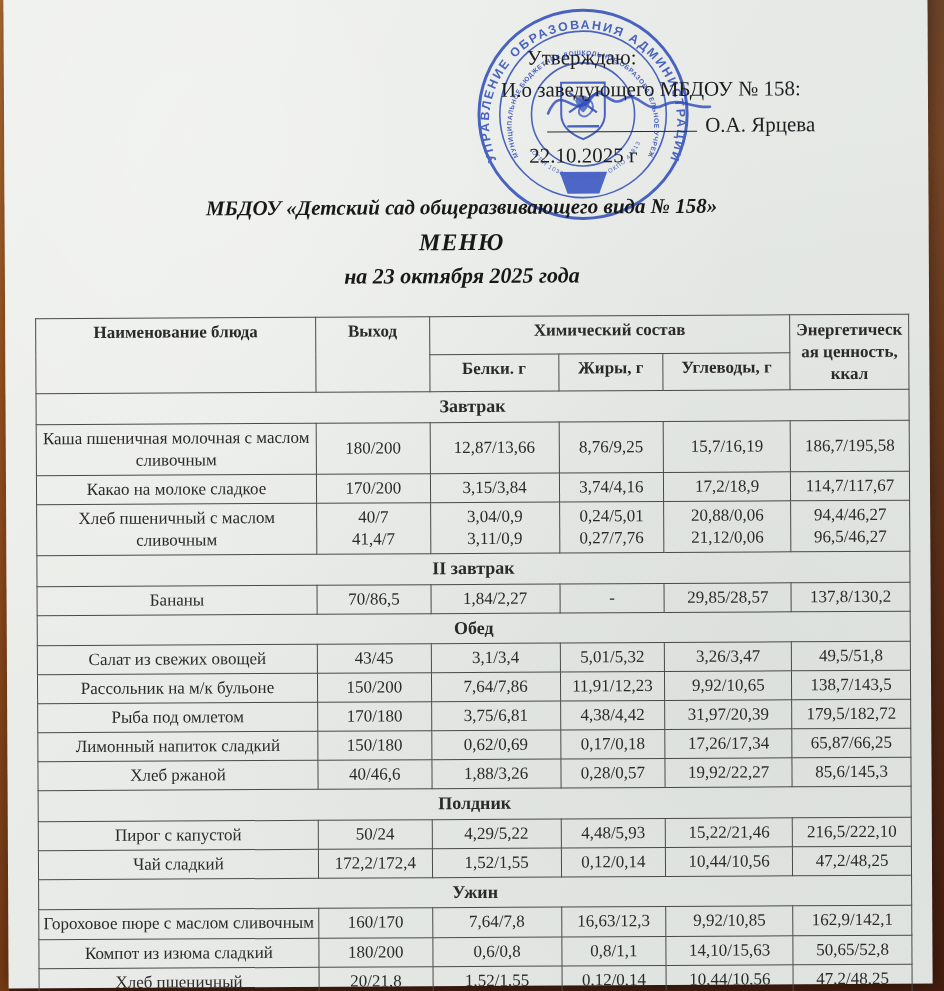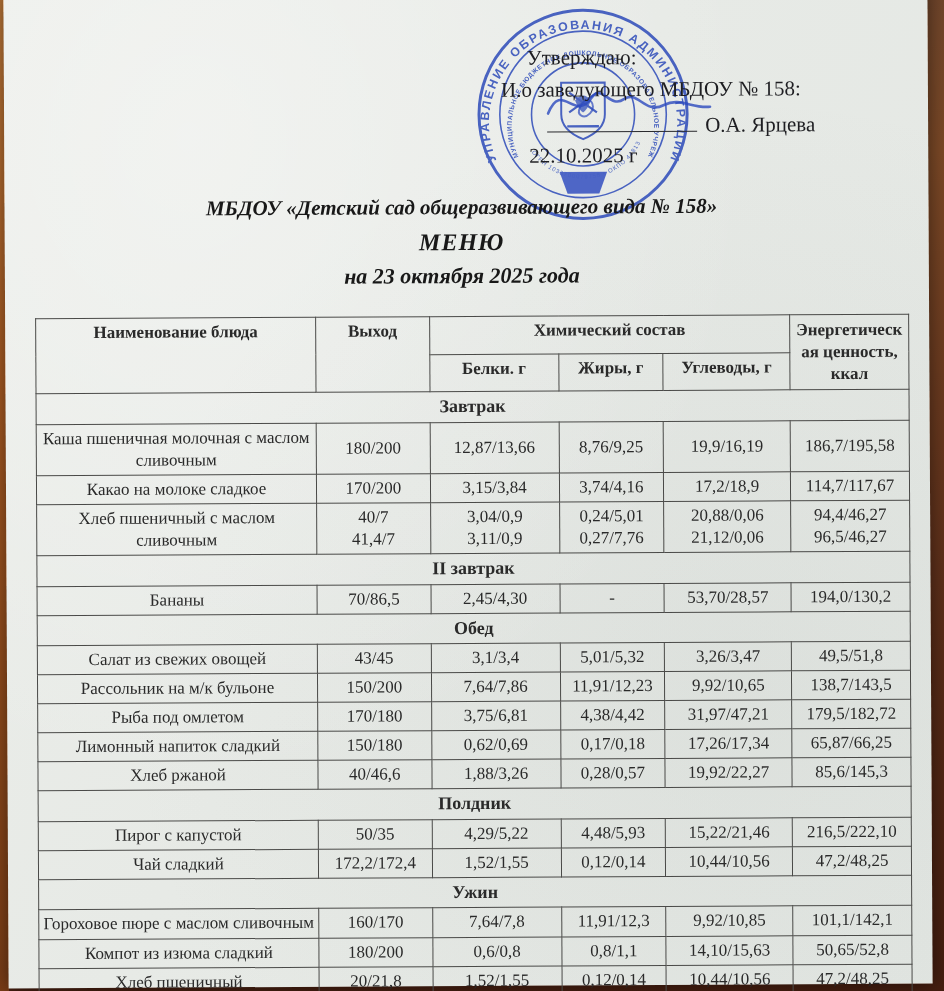--- a/index.html
+++ b/index.html
@@ -131,21 +131,21 @@
       </thead>
       <tbody>
           <tr class="section-row">
             <td colspan="6">Завтрак</td>
           </tr>
           <tr>
             <td class="dish-cell">Каша пшеничная молочная с маслом сливочным</td>
             <td class="output-cell">180/200</td>
             <td class="protein-cell">12,87/13,66</td>
             <td class="fat-cell">8,76/9,25</td>
-            <td class="carbs-cell">19,9/16,19</td>
+            <td class="carbs-cell">15,7/16,19</td>
             <td class="energy-cell">186,7/195,58</td>
           </tr>
           <tr>
             <td class="dish-cell">Какао на молоке сладкое</td>
             <td class="output-cell">170/200</td>
             <td class="protein-cell">3,15/3,84</td>
             <td class="fat-cell">3,74/4,16</td>
             <td class="carbs-cell">17,2/18,9</td>
             <td class="energy-cell">114,7/117,67</td>
           </tr>
@@ -161,24 +161,24 @@
 21,12/0,06</td>
             <td class="energy-cell">94,4/46,27
 96,5/46,27</td>
           </tr>
           <tr class="section-row">
             <td colspan="6">II завтрак</td>
           </tr>
           <tr>
             <td class="dish-cell">Бананы</td>
             <td class="output-cell">70/86,5</td>
-            <td class="protein-cell">2,45/4,30</td>
+            <td class="protein-cell">1,84/2,27</td>
             <td class="fat-cell">-</td>
-            <td class="carbs-cell">53,70/28,57</td>
-            <td class="energy-cell">194,0/130,2</td>
+            <td class="carbs-cell">29,85/28,57</td>
+            <td class="energy-cell">137,8/130,2</td>
           </tr>
           <tr class="section-row">
             <td colspan="6">Обед</td>
           </tr>
           <tr>
             <td class="dish-cell">Салат из свежих овощей</td>
             <td class="output-cell">43/45</td>
             <td class="protein-cell">3,1/3,4</td>
             <td class="fat-cell">5,01/5,32</td>
             <td class="carbs-cell">3,26/3,47</td>
@@ -190,21 +190,21 @@
             <td class="protein-cell">7,64/7,86</td>
             <td class="fat-cell">11,91/12,23</td>
             <td class="carbs-cell">9,92/10,65</td>
             <td class="energy-cell">138,7/143,5</td>
           </tr>
           <tr>
             <td class="dish-cell">Рыба под омлетом</td>
             <td class="output-cell">170/180</td>
             <td class="protein-cell">3,75/6,81</td>
             <td class="fat-cell">4,38/4,42</td>
-            <td class="carbs-cell">31,97/47,21</td>
+            <td class="carbs-cell">31,97/20,39</td>
             <td class="energy-cell">179,5/182,72</td>
           </tr>
           <tr>
             <td class="dish-cell">Лимонный напиток сладкий</td>
             <td class="output-cell">150/180</td>
             <td class="protein-cell">0,62/0,69</td>
             <td class="fat-cell">0,17/0,18</td>
             <td class="carbs-cell">17,26/17,34</td>
             <td class="energy-cell">65,87/66,25</td>
           </tr>
@@ -214,44 +214,44 @@
             <td class="protein-cell">1,88/3,26</td>
             <td class="fat-cell">0,28/0,57</td>
             <td class="carbs-cell">19,92/22,27</td>
             <td class="energy-cell">85,6/145,3</td>
           </tr>
           <tr class="section-row">
             <td colspan="6">Полдник</td>
           </tr>
           <tr>
             <td class="dish-cell">Пирог с капустой</td>
-            <td class="output-cell">50/35</td>
+            <td class="output-cell">50/24</td>
             <td class="protein-cell">4,29/5,22</td>
             <td class="fat-cell">4,48/5,93</td>
             <td class="carbs-cell">15,22/21,46</td>
             <td class="energy-cell">216,5/222,10</td>
           </tr>
           <tr>
             <td class="dish-cell">Чай сладкий</td>
             <td class="output-cell">172,2/172,4</td>
             <td class="protein-cell">1,52/1,55</td>
             <td class="fat-cell">0,12/0,14</td>
             <td class="carbs-cell">10,44/10,56</td>
             <td class="energy-cell">47,2/48,25</td>
           </tr>
           <tr class="section-row">
             <td colspan="6">Ужин</td>
           </tr>
           <tr>
             <td class="dish-cell">Гороховое пюре с маслом сливочным</td>
             <td class="output-cell">160/170</td>
             <td class="protein-cell">7,64/7,8</td>
-            <td class="fat-cell">11,91/12,3</td>
+            <td class="fat-cell">16,63/12,3</td>
             <td class="carbs-cell">9,92/10,85</td>
-            <td class="energy-cell">101,1/142,1</td>
+            <td class="energy-cell">162,9/142,1</td>
           </tr>
           <tr>
             <td class="dish-cell">Компот из изюма сладкий</td>
             <td class="output-cell">180/200</td>
             <td class="protein-cell">0,6/0,8</td>
             <td class="fat-cell">0,8/1,1</td>
             <td class="carbs-cell">14,10/15,63</td>
             <td class="energy-cell">50,65/52,8</td>
           </tr>
           <tr>

